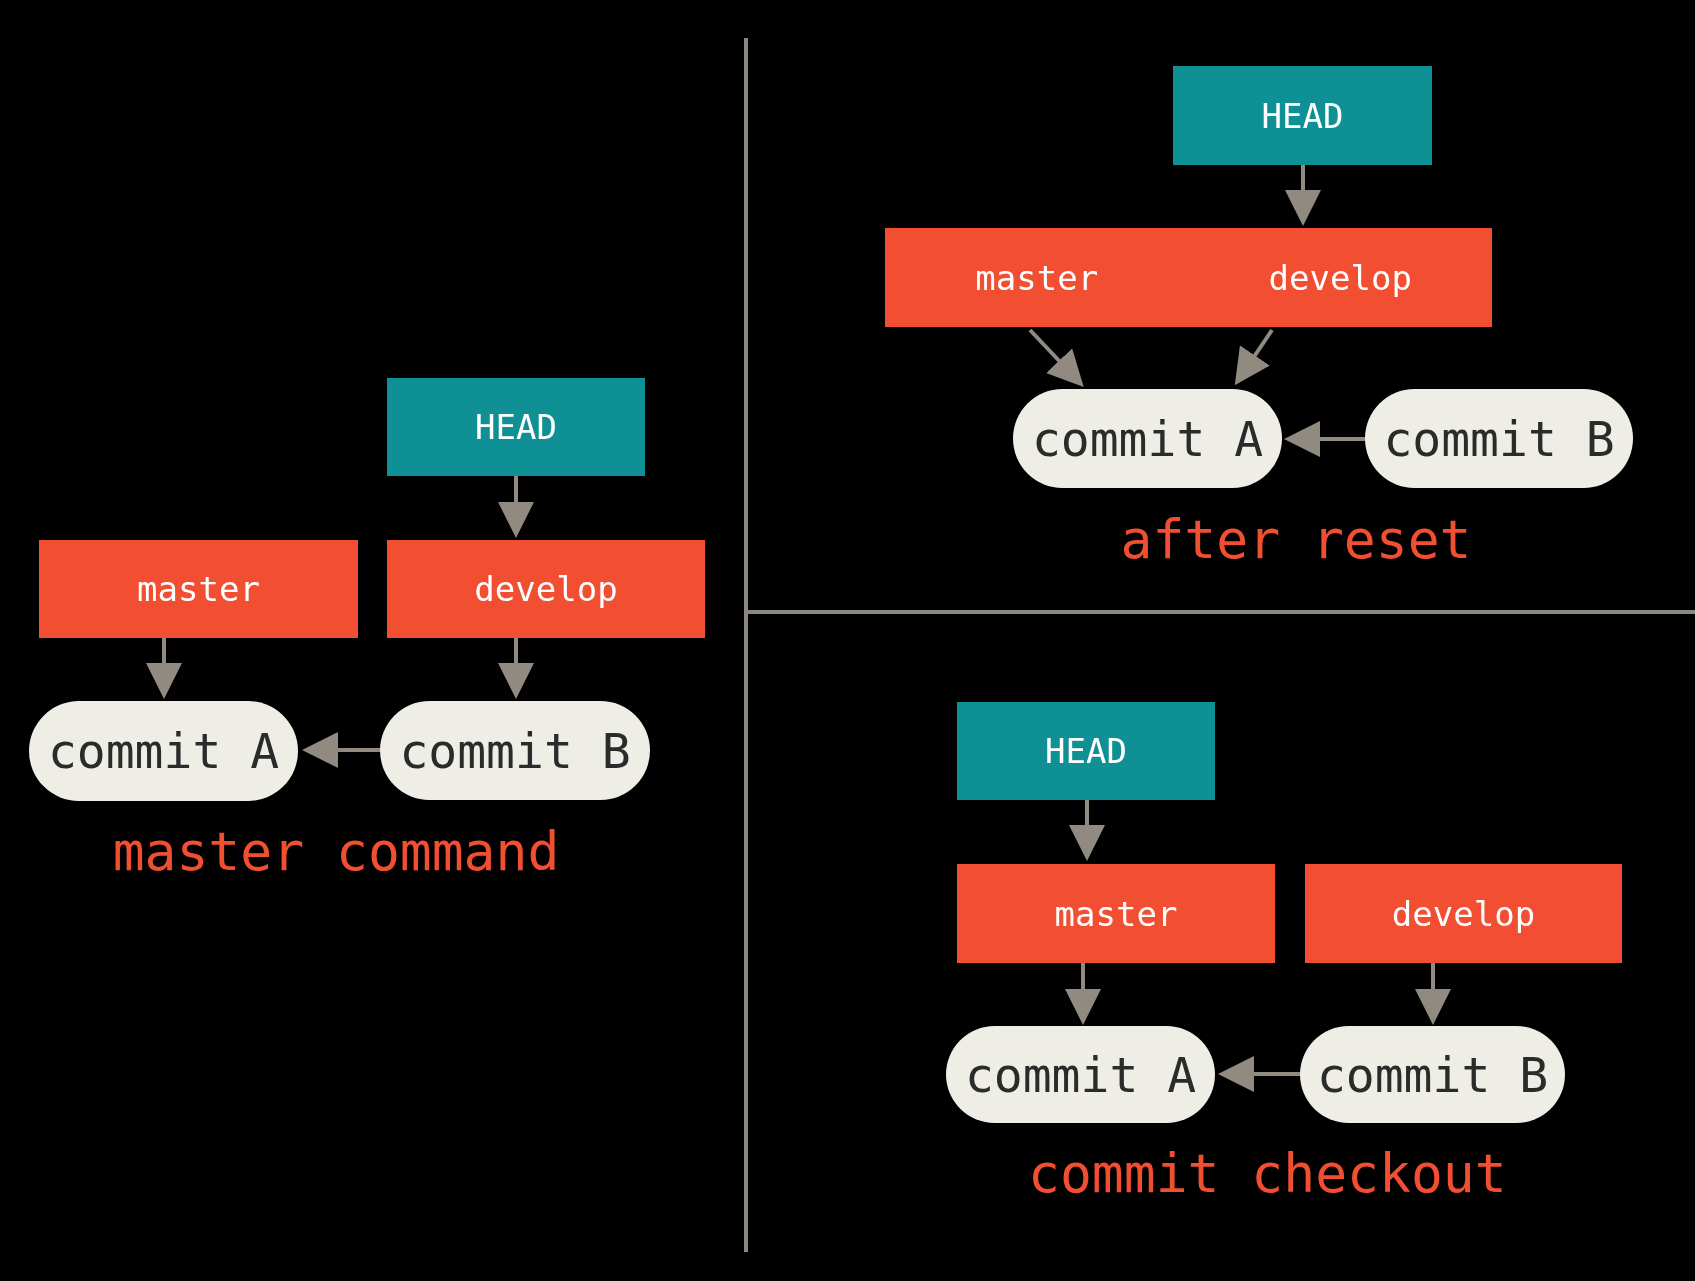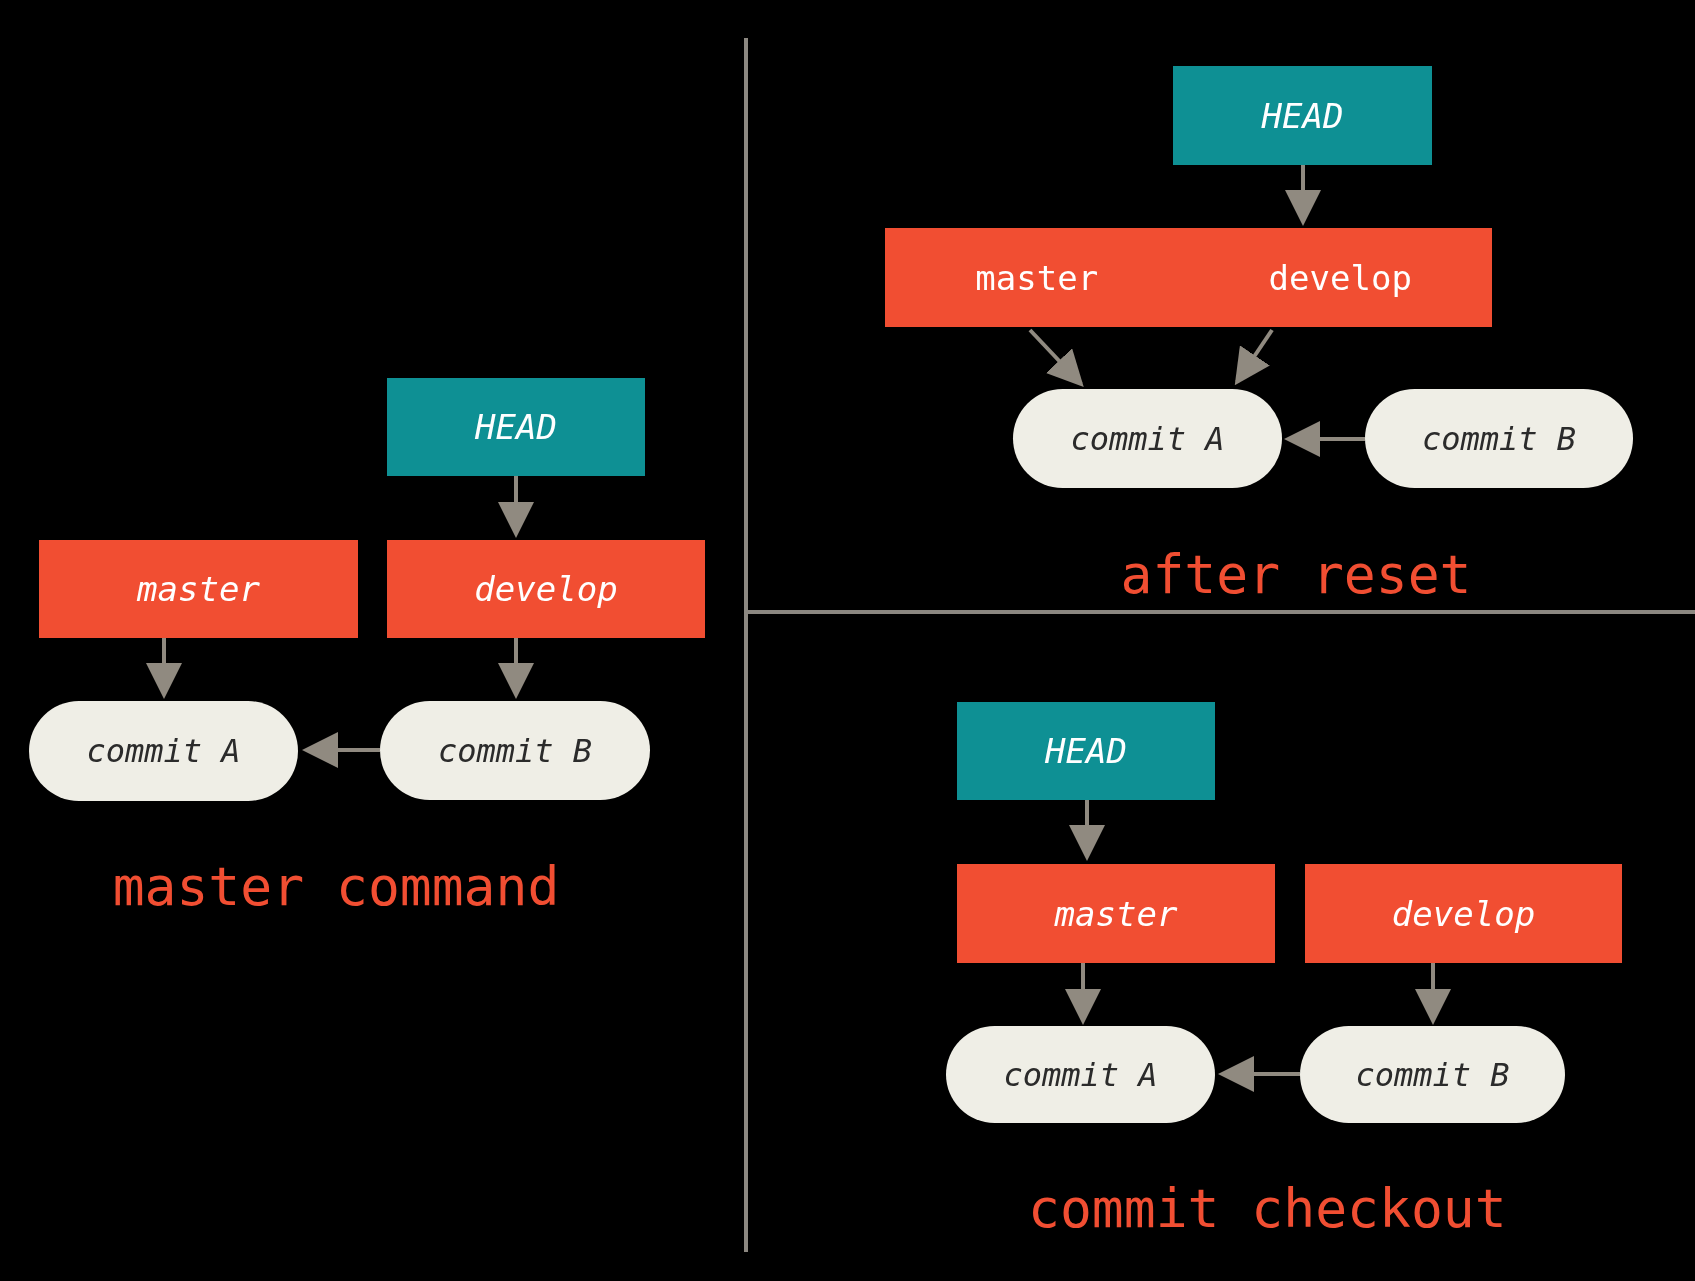--- a/index.html
+++ b/index.html
@@ -10,33 +10,33 @@
   .canvas{
     position:relative;width:1695px;height:1281px;background:var(--background);
     font-family:"DejaVu Sans Mono", monospace;overflow:hidden;
   }
   .overlay{position:absolute;left:0;top:0;width:1695px;height:1281px;pointer-events:none;}
   .divider{position:absolute;background:var(--divider);}
   .divider.v{left:744px;top:38px;width:4px;height:1214px;}
   .divider.h{left:746px;top:610px;width:949px;height:4px;}
   .node{
     position:absolute;display:flex;align-items:center;justify-content:center;
-    font-size:34px;color:var(--ref-text);box-sizing:border-box;white-space:nowrap;font-style:italic;
+    font-size:34px;color:var(--ref-text);box-sizing:border-box;white-space:nowrap;
   }
   .head{background:var(--teal);}
   .ref{background:var(--orange);}
   .commit{
-    background:var(--node-fill);color:var(--node-text);font-size:32px;border-radius:50px;
+    background:var(--node-fill);color:var(--node-text);font-size:48px;border-radius:50px;
   }
   .refpair{
     position:absolute;background:var(--orange);display:grid;grid-template-columns:1fr 1fr;
     align-items:center;justify-items:center;font-size:34px;color:var(--ref-text);white-space:nowrap;
   }
   .caption{
-    position:absolute;color:var(--label-red);font-size:53px;text-align:center;white-space:nowrap;margin-top:35px;
+    position:absolute;color:var(--label-red);font-size:53px;text-align:center;white-space:nowrap;
   }
   .arrow-line{stroke:var(--arrow);stroke-width:4;}
   .arrow-fill{fill:var(--arrow);}
 </style>
 </head>
 <body>
 
 <div class="canvas">
 
   <div class="divider v"></div>

